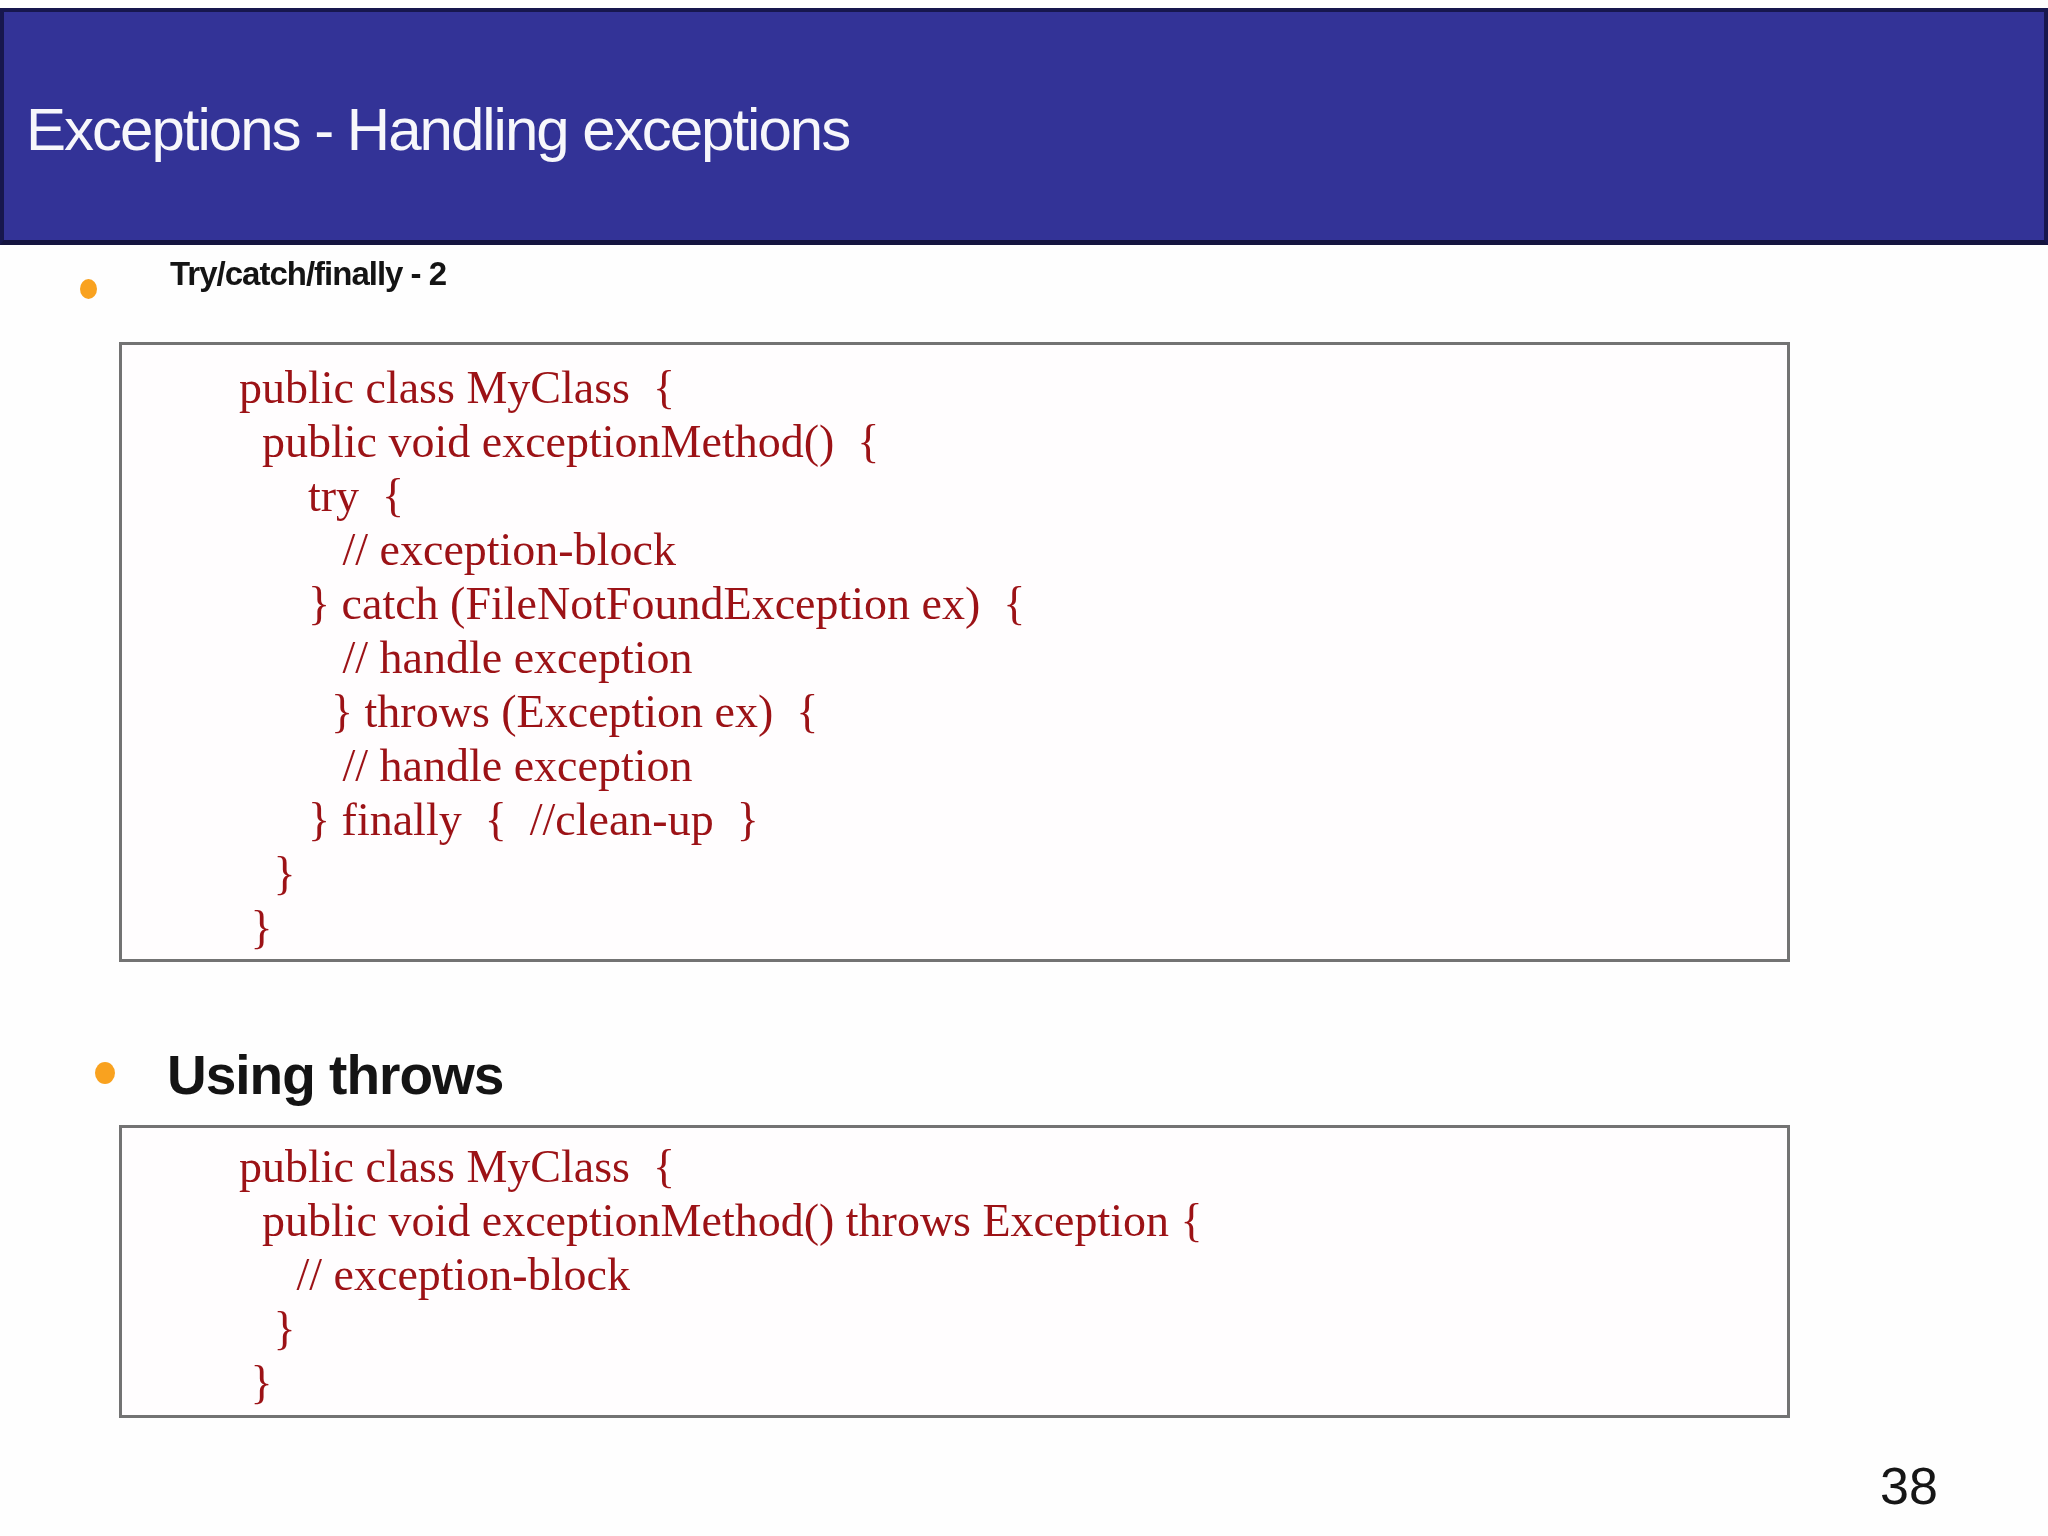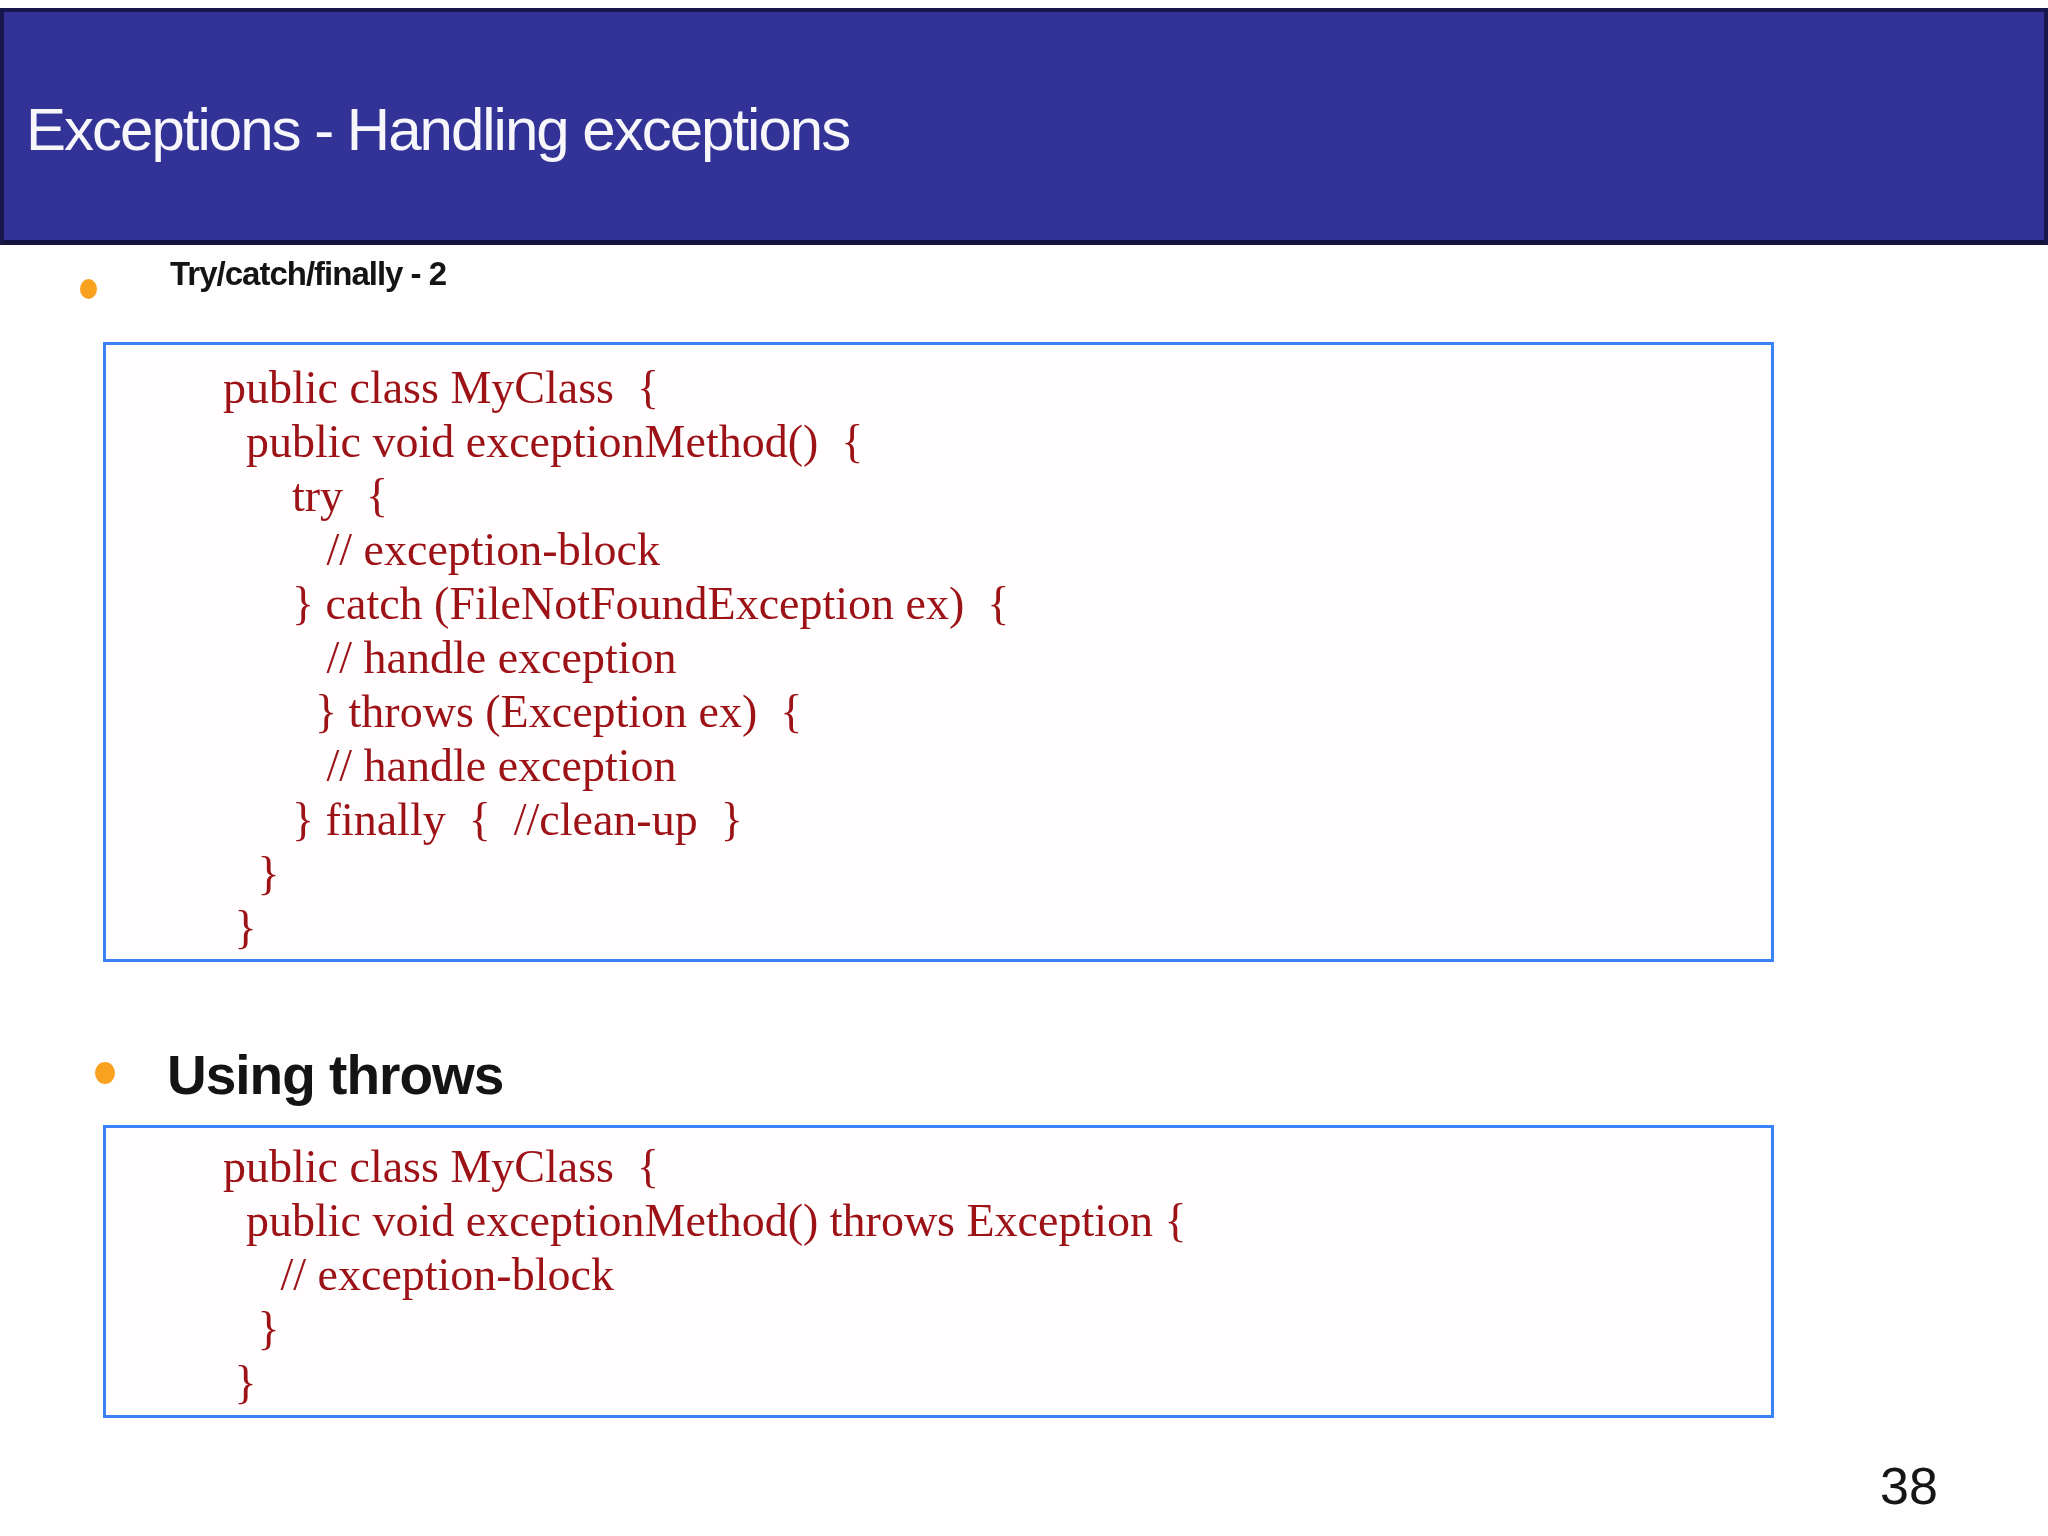--- a/index.html
+++ b/index.html
@@ -46,24 +46,24 @@
     font-weight: bold;
     color: #141414;
     letter-spacing: -1px;
     white-space: nowrap;
   }
   .label-1 { left: 150px; top: 255px;  font-size: 33px; margin-left: 20px; }
   .label-2 { left: 167px; top: 1043px; font-size: 55px; }
   
   .code-box {
     position: absolute;
-    left: 103px;
+    left: 119px;
     width: 1665px;
     background: #fffdfe;
-    border: 3px solid #3b82f6;
+    border: 3px solid #737373;
   }
   .code-box-1 { top: 342px;  height: 614px; }
   .code-box-2 { top: 1125px; height: 287px; }
   .code {
     font-family: "Liberation Serif", serif;
     font-size: 46px;
     line-height: 54px;
     color: #9c1216;
     padding: 16px 0 0 117px;
   }

